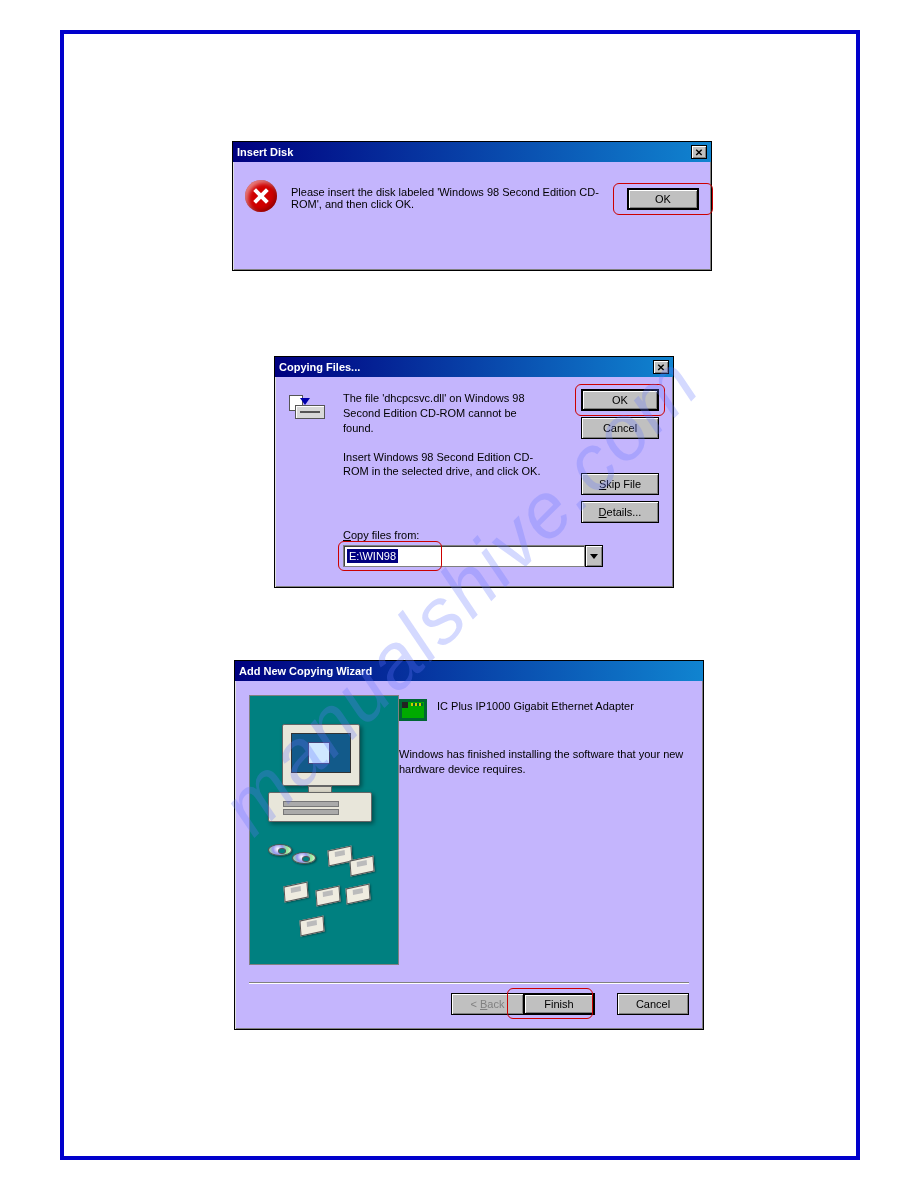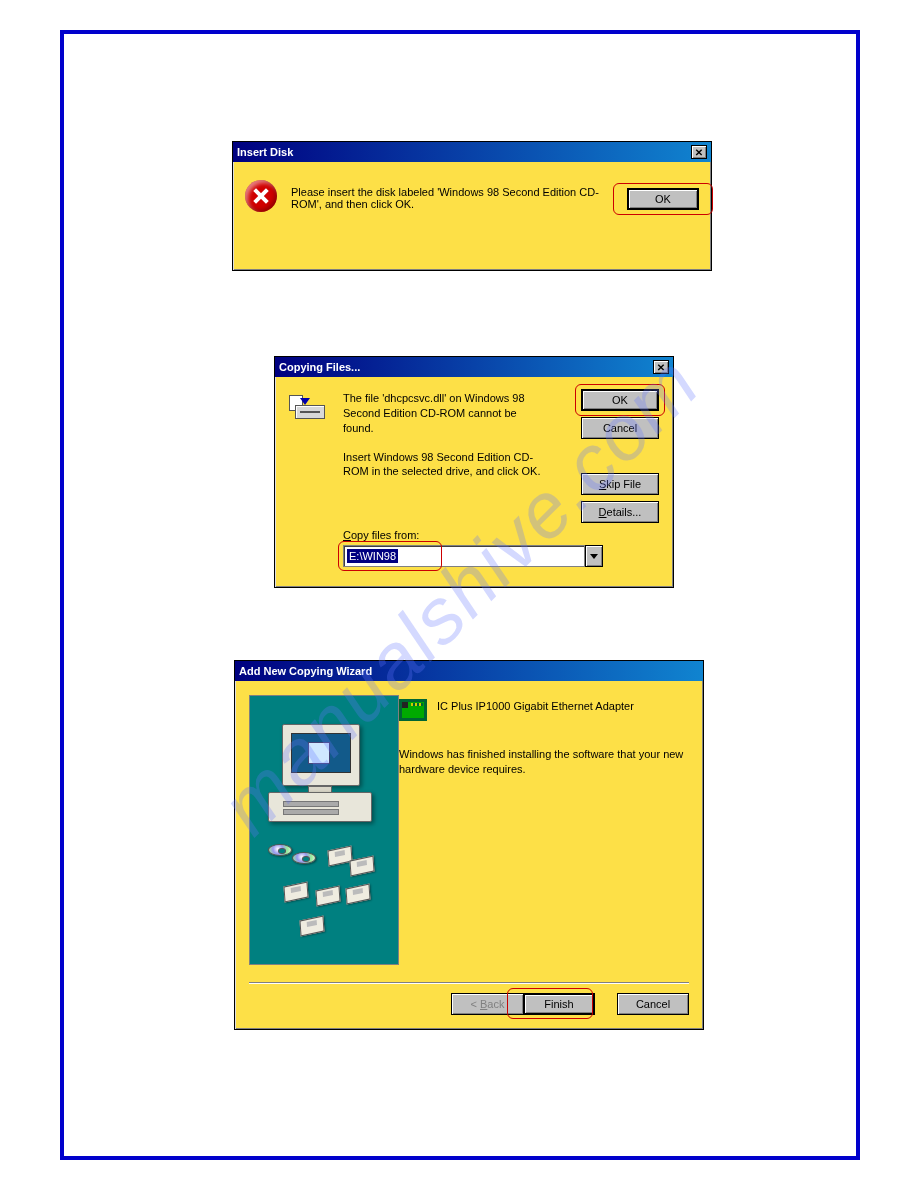--- a/index.html
+++ b/index.html
@@ -19,21 +19,21 @@
     top: 30px;
     width: 800px;
     height: 1130px;
     border: 4px solid #0000cc;
     background: #fff;
   }
 
   
   .win {
     position: absolute;
-    background: #fde047;
+    background: #c4b5fd;
     border: 1px solid #000;
     box-shadow: inset 1px 1px 0 #dfdfdf, inset -1px -1px 0 #808080;
   }
   .titlebar {
     background: linear-gradient(to right, #000080, #1084d0);
     color: #fff;
     font-weight: bold;
     padding: 3px 4px;
     display: flex;
     align-items: center;

